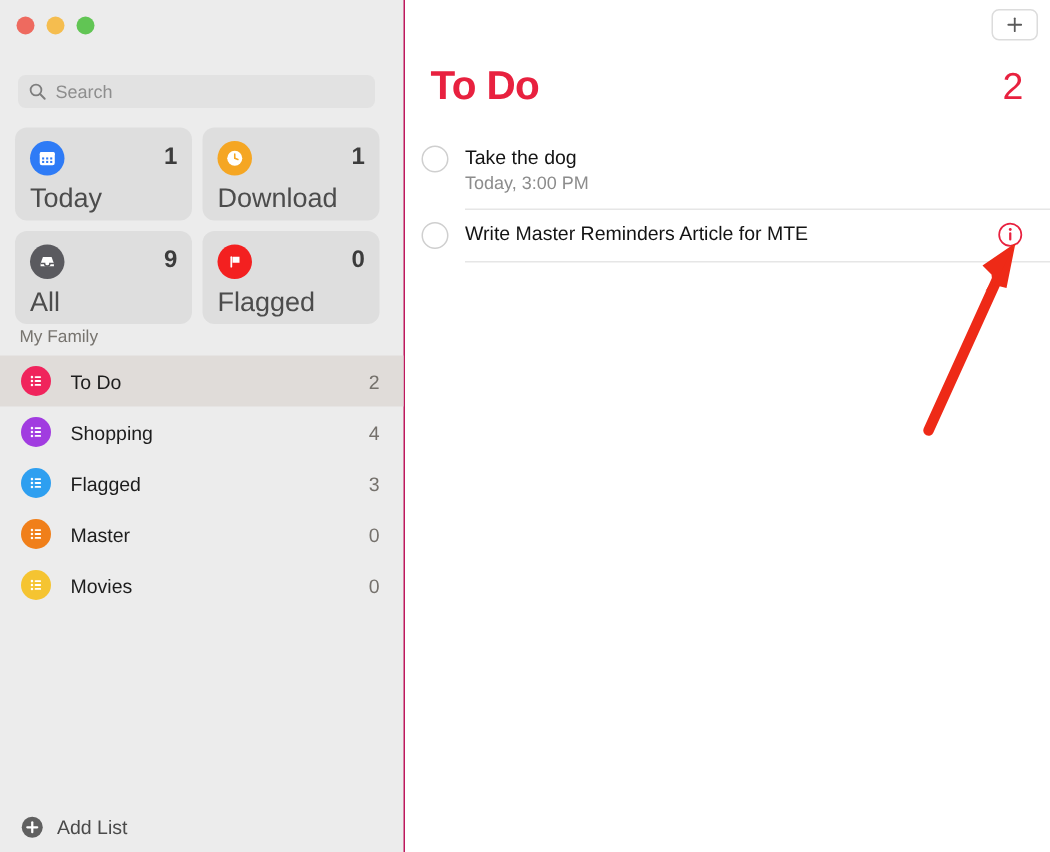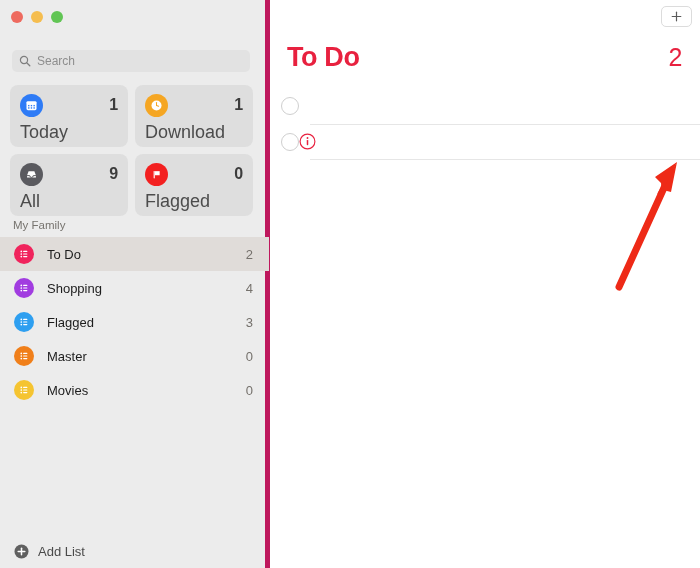--- a/index.html
+++ b/index.html
@@ -20,21 +20,21 @@
     display: flex;
     background: #ffffff;
   }
 
   
   #sidebar {
     position: relative;
     width: 270px;
     height: 568px;
     background: #ececec;
-    border-right: 5px solid #be185d;
+    border-right: 1px solid #be185d;
     flex: 0 0 270px;
   }
 
   .traffic-lights {
     position: absolute;
     top: 11px;
     left: 11px;
     display: flex;
     gap: 8px;
   }
@@ -484,24 +484,31 @@
 
     <div class="content-header">
       <span class="content-title">To Do</span>
       <span class="content-count">2</span>
     </div>
 
     <div class="reminders" style="top:88px; left:0; right:0;">
 
       <div class="reminder-row">
         <span class="checkbox"></span>
+        <div class="reminder-body">
+          <div class="reminder-title">Take the dog</div>
+          <div class="reminder-sub">Today, 3:00 PM</div>
+        </div>
       </div>
 
       <div class="reminder-row">
         <span class="checkbox"></span>
+        <div class="reminder-body">
+          <div class="reminder-title">Write Master Reminders Article for MTE</div>
+        </div>
         <span class="info-button">
           <svg width="17" height="17" viewBox="0 0 17 17">
             <circle cx="8.5" cy="8.5" r="7.4" fill="none" stroke="#e8213f" stroke-width="1.15"></circle>
             <circle cx="8.5" cy="5.0" r="0.95" fill="#e8213f"></circle>
             <rect x="7.75" y="6.9" width="1.5" height="5.4" rx="0.7" fill="#e8213f"></rect>
           </svg>
         </span>
       </div>
 
     </div>

